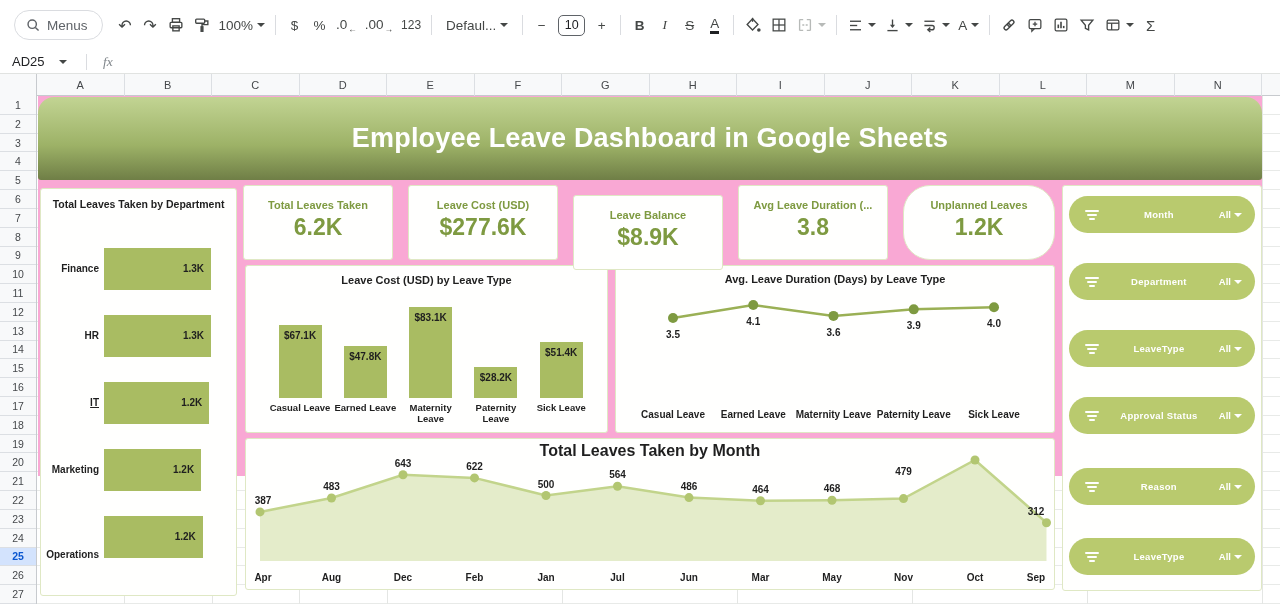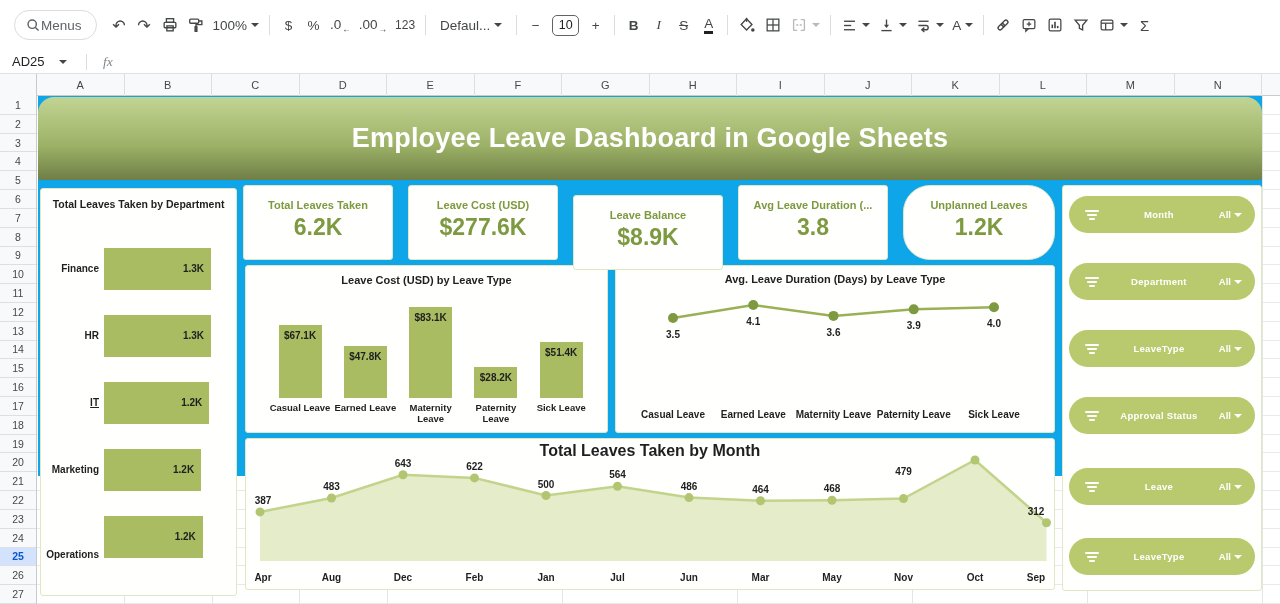--- a/index.html
+++ b/index.html
@@ -6,21 +6,21 @@
   html,body { width:1280px; height:604px; overflow:hidden; font-family:"Liberation Sans", sans-serif; background:#fff; }
 
   
   #toolbar { position:absolute; left:0; top:0; width:1280px; height:50px; background:#fff; display:flex; align-items:center; padding-left:14px; }
   .tb-btn { height:28px; min-width:25px; padding:0 4px; display:flex; align-items:center; justify-content:center; border-radius:4px; color:#444746; font-size:13.5px; }
   .tb-txt { font-size:13.5px; color:#444746; }
   .tb-sep { width:1px; height:20px; background:#dadce0; margin:0 6px; flex:none; }
   .caret { width:0; height:0; border-left:4px solid transparent; border-right:4px solid transparent; border-top:4.5px solid #444746; margin-left:4px; }
   .caret.gray { border-top-color:#b7bab8; }
   .caret.white { border-top-color:#fff; margin-left:3px; }
-  #menus-pill { height:30px; border:1px solid #dadce0; border-radius:15px; display:flex; align-items:center; padding:0 14px 0 10px; color:#5f6368; font-size:13.5px; margin-right:10px; }
+  #menus-pill { height:30px; border:1px solid #dadce0; border-radius:15px; display:flex; align-items:center; padding:0 14px 0 10px; gap:6px; color:#5f6368; font-size:13.5px; margin-right:10px; }
   .mini-arr { font-size:8.5px; vertical-align:-3px; margin-left:1px; }
   #font-size-box { width:27px; height:21px; border:1.5px solid #5f6368; border-radius:5px; display:flex; align-items:center; justify-content:center; font-size:12.5px; color:#202124; margin:0 4px; }
   svg.ic { display:block; }
 
   #formula-bar { position:absolute; left:0; top:50px; width:1280px; height:24px; border-bottom:1px solid #e1e3e1; display:flex; align-items:center; background:#fff; }
   #name-box { width:76px; padding-left:12px; font-size:13px; color:#202124; display:flex; align-items:center; }
   #fx { font-style:italic; font-family:"Liberation Serif", serif; color:#80868b; font-size:13.5px; margin-left:16px; }
   .fb-sep { width:1px; height:16px; background:#dadce0; margin-left:10px; }
 
   
@@ -29,21 +29,21 @@
   .col-h { width:87.5px; flex:none; height:22px; display:flex; align-items:center; justify-content:center; font-size:11px; color:#45484b; border-right:1px solid #dcdfe3; }
   #row-headers { position:absolute; left:0; top:96px; width:37px; height:508px; background:#f8f9fa; border-right:1px solid #c7cace; }
   .row-h { height:18.815px; display:flex; align-items:center; justify-content:center; font-size:10.5px; color:#45484b; border-bottom:1px solid #dcdfe3; }
   .row-h.sel { background:#d3e3fd; color:#0b57d0; font-weight:bold; }
   #grid-canvas { position:absolute; left:37px; top:96px; width:1243px; height:508px;
     background-image: repeating-linear-gradient(to right, transparent 0 86.5px, #e4e6e4 86.5px 87.5px),
                       repeating-linear-gradient(to bottom, transparent 0 17.815px, #e8eae8 17.815px 18.815px);
     background-color:#fff; background-position:1px 0, 0 0; }
 
   
-  #dashboard { position:absolute; left:38px; top:96px; width:1224px; height:380px; background:#0ea5e9; }
+  #dashboard { position:absolute; left:38px; top:96px; width:1224px; height:380px; background:#f9a8d4; }
   #banner { position:absolute; left:0; top:1px; width:1224px; height:83px; border-radius:16px 16px 3px 3px;
     background:linear-gradient(180deg,#c2d493 0%,#9db267 58%,#6f7e46 100%); }
   #banner-title { width:100%; text-align:center; line-height:83px; color:#fff; font-size:27px; font-weight:bold; letter-spacing:.2px; }
   .card { position:absolute; background:#fffffe; border:1px solid #dfe8c4; border-radius:3px; }
   .chart-title { position:absolute; left:0; width:100%; text-align:center; font-weight:bold; color:#1f1f1f; }
   .kpi-title { text-align:center; font-size:11px; font-weight:bold; margin-top:13px; }
   .kpi-value { text-align:center; font-size:23px; font-weight:bold; margin-top:3px; }
 </style>
 </head>
 <body>
@@ -439,21 +439,21 @@
           <span>All</span>
           <span class="caret white"></span>
         </div>
       </div>
       <div style="position: absolute; left: 6px; top: 282px; width: 186px; height: 37px; background: rgb(185, 202, 110); border-radius: 18.5px; display: flex; align-items: center;">
         <div style="margin-left: 15px; width: 15px;">
           <div style="width: 14px; height: 2px; background: rgb(255, 255, 255); margin: 2px auto; border-radius: 1px;"></div>
           <div style="width: 10px; height: 2px; background: rgb(255, 255, 255); margin: 2px auto; border-radius: 1px;"></div>
           <div style="width: 6px; height: 2px; background: rgb(255, 255, 255); margin: 2px auto; border-radius: 1px;"></div>
         </div>
-        <div style="flex: 1 1 0%; text-align: center; color: rgb(255, 255, 255); font-size: 9.5px; font-weight: bold; letter-spacing: 0.3px;">Leave</div>
+        <div style="flex: 1 1 0%; text-align: center; color: rgb(255, 255, 255); font-size: 9.5px; font-weight: bold; letter-spacing: 0.3px;">Reason</div>
         <div style="display: flex; align-items: center; margin-right: 13px; color: rgb(255, 255, 255); font-size: 9.5px; font-weight: bold;">
           <span>All</span>
           <span class="caret white"></span>
         </div>
       </div>
       <div style="position: absolute; left: 6px; top: 352px; width: 186px; height: 37px; background: rgb(185, 202, 110); border-radius: 18.5px; display: flex; align-items: center;">
         <div style="margin-left: 15px; width: 15px;">
           <div style="width: 14px; height: 2px; background: rgb(255, 255, 255); margin: 2px auto; border-radius: 1px;"></div>
           <div style="width: 10px; height: 2px; background: rgb(255, 255, 255); margin: 2px auto; border-radius: 1px;"></div>
           <div style="width: 6px; height: 2px; background: rgb(255, 255, 255); margin: 2px auto; border-radius: 1px;"></div>

